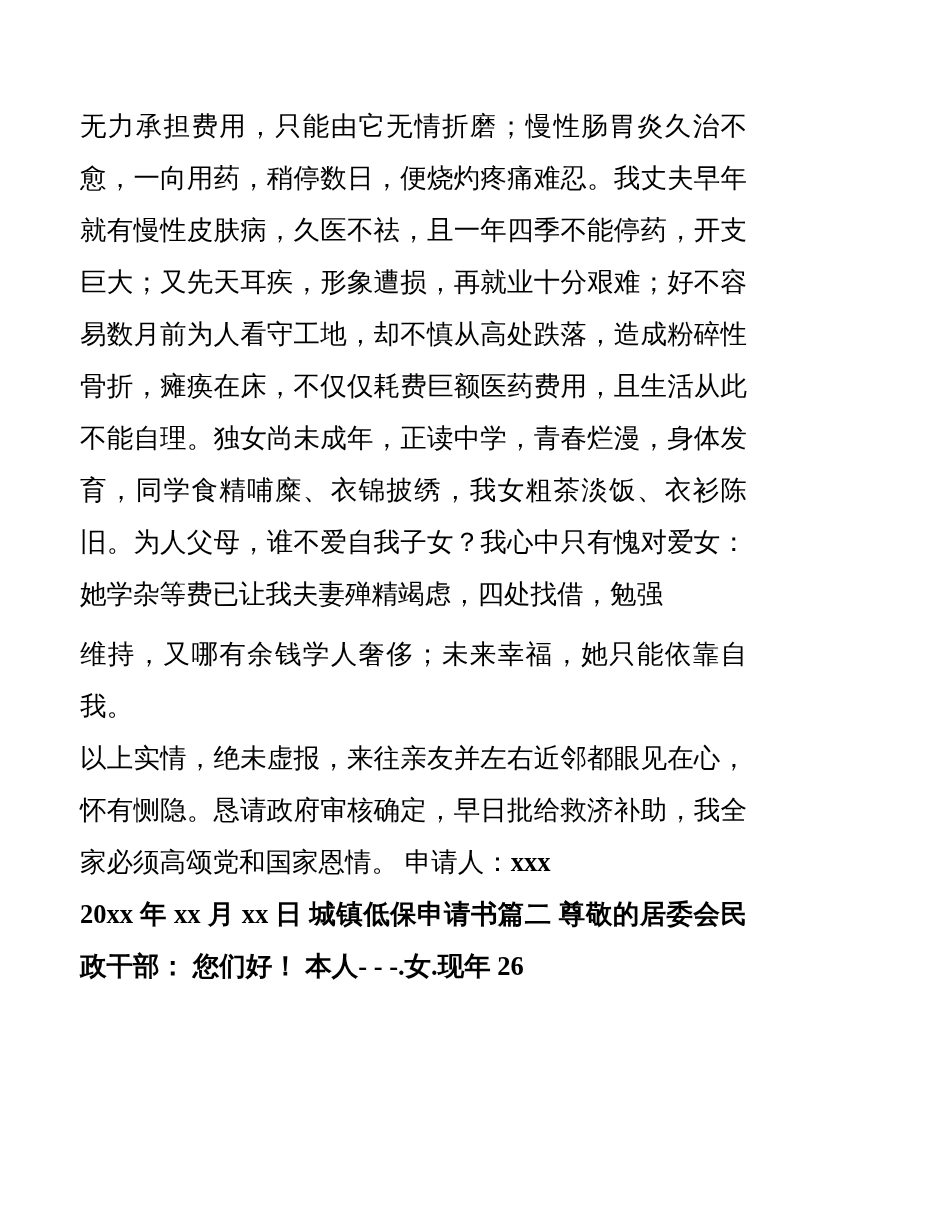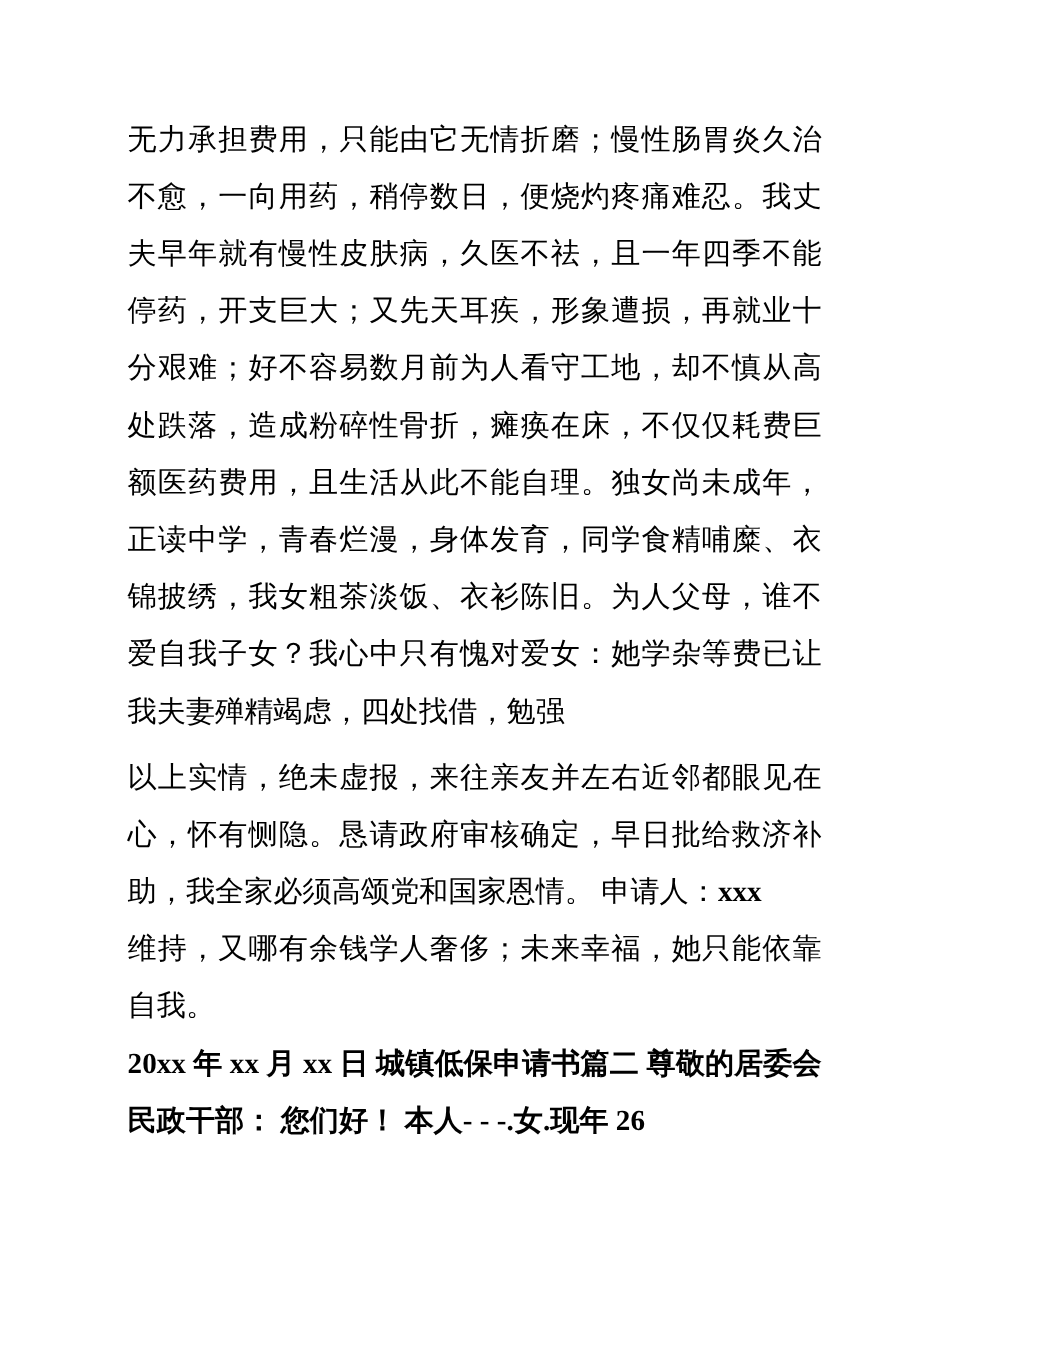--- a/index.html
+++ b/index.html
@@ -11,21 +11,21 @@
     width: 950px;
     height: 1229px;
     font-family: "Liberation Serif", "DejaVu Serif", serif;
     color: #000000;
     overflow: hidden;
   }
   .page {
     box-sizing: border-box;
     width: 875px;
     height: 1229px;
-    padding: 100px 128px 60px 116px;
+    padding: 100px 128px 60px 80px;
     background: #ffffff;
   }
   .doc-body {
     font-size: 26.5px;
     line-height: 52px;
     text-align: justify;
     text-justify: inter-ideograph;
   }
   .para {
     margin: 0 0 0 0;
@@ -47,21 +47,21 @@
 </head>
 <body>
 
 <div class="page">
   <div class="doc-body">
 
     <p class="para">无力承担费用，只能由它无情折磨；慢性肠胃炎久治不愈，一向用药，稍停数日，便烧灼疼痛难忍。我丈夫早年就有慢性皮肤病，久医不祛，且一年四季不能停药，开支巨大；又先天耳疾，形象遭损，再就业十分艰难；好不容易数月前为人看守工地，却不慎从高处跌落，造成粉碎性骨折，瘫痪在床，不仅仅耗费巨额医药费用，且生活从此不能自理。独女尚未成年，正读中学，青春烂漫，身体发育，同学食精哺糜、衣锦披绣，我女粗茶淡饭、衣衫陈旧。为人父母，谁不爱自我子女？我心中只有愧对爱女：她学杂等费已让我夫妻殚精竭虑，四处找借，勉强</p>
 
     <div class="gap"></div>
 
+    <p class="para">维持，又哪有余钱学人奢侈；未来幸福，她只能依靠自我。</p>
+
     <p class="para"><span>以上实情，绝未虚报，来往亲友并左右近邻都眼见在心，怀有恻隐。恳请政府审核确定，早日批给救济补助，我全家必须高颂党和国家恩情。 申请人：</span><span class="inline-bold">xxx</span></p>
-
-    <p class="para">维持，又哪有余钱学人奢侈；未来幸福，她只能依靠自我。</p>
 
     <p class="para para-bold">20xx 年 xx 月 xx 日 城镇低保申请书篇二 尊敬的居委会民政干部： 您们好！ 本人- - -.女.现年 26</p>
 
 
   </div>
 </div>
 
 </body></html>

